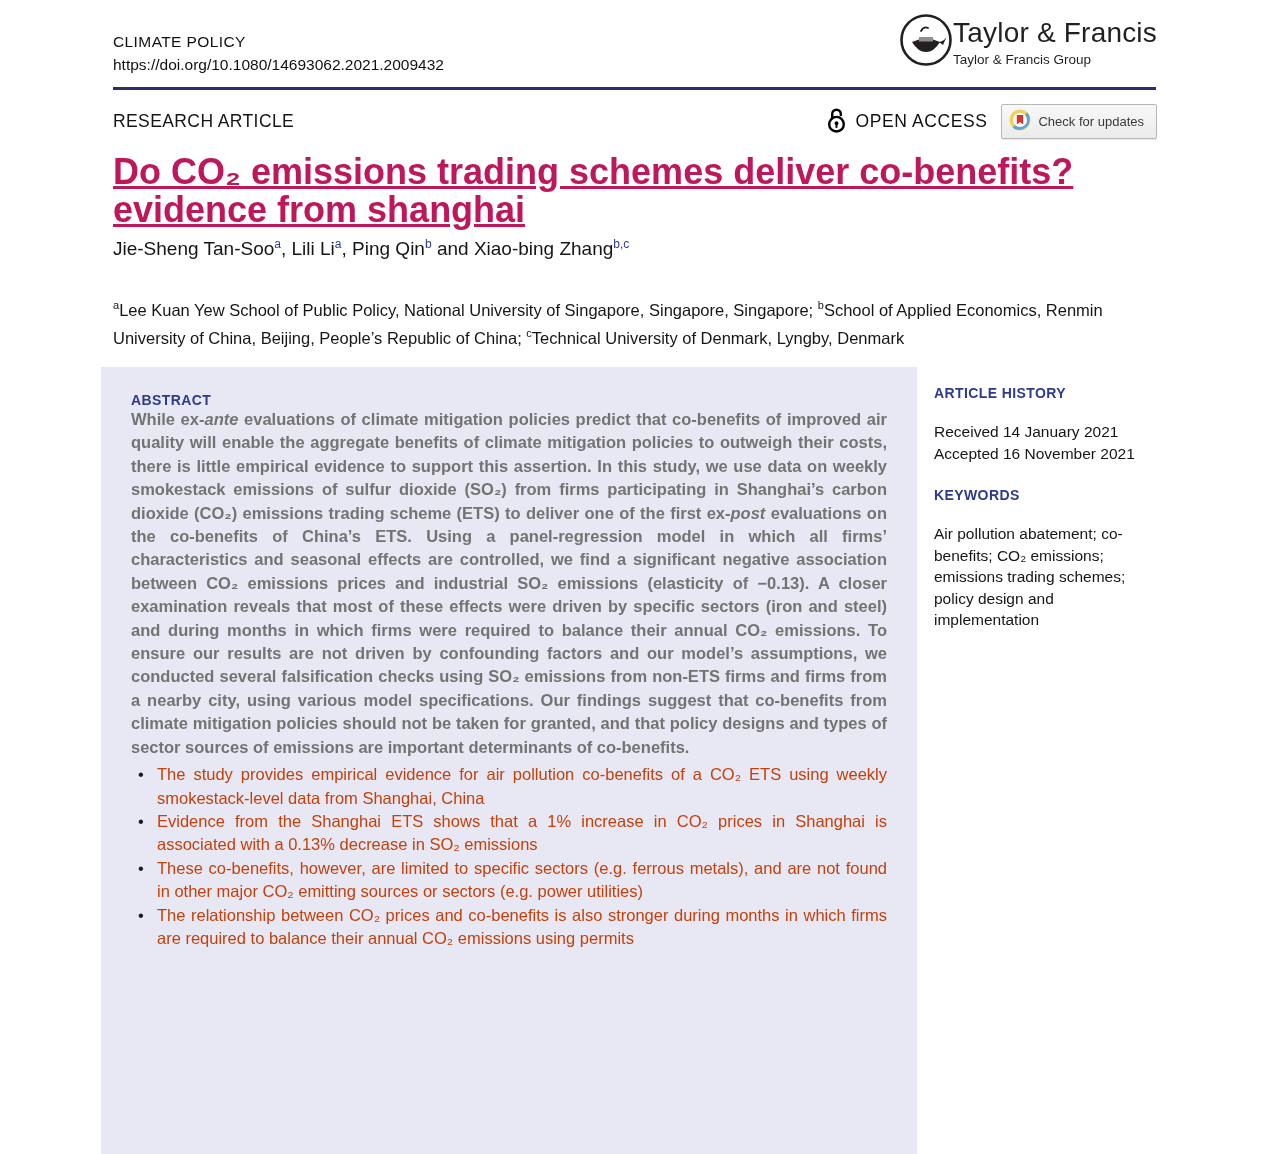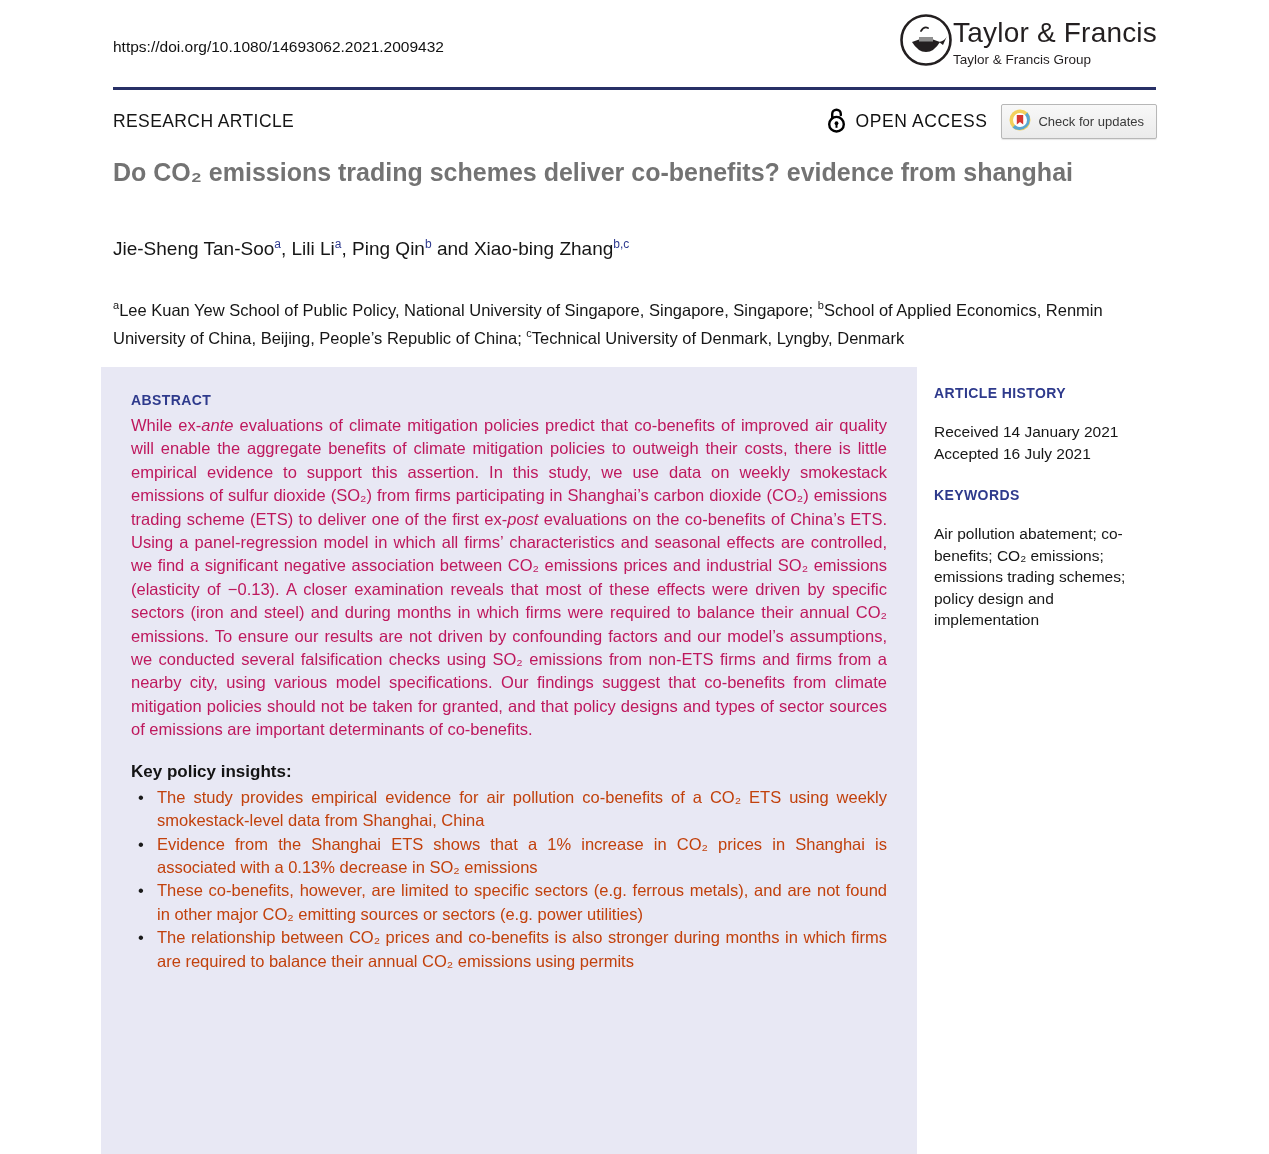--- a/index.html
+++ b/index.html
@@ -19,52 +19,53 @@
   .type-row{position:absolute;left:113px;top:104px;width:1044px;display:flex;
             justify-content:space-between;align-items:center;}
   .type-label{font-size:17.5px;letter-spacing:0.4px;color:#161616;}
   .right-group{display:flex;align-items:center;gap:14px;}
   .open-access{display:flex;align-items:center;gap:8px;font-size:17.5px;letter-spacing:0.6px;color:#111;}
   .check-btn{display:flex;align-items:center;gap:7px;border:1px solid #b7b7b7;border-radius:2px;
              background:linear-gradient(#f8f8f8,#ebebeb);padding:4px 12px 4px 7px;
              font-size:13px;color:#3a3a3a;box-shadow:0 1px 1px rgba(0,0,0,0.1);cursor:pointer;}
 
   
-  .title{position:absolute;left:113px;top:153px;width:1052px;font-size:25px;line-height:38px;
-         font-weight:700;color:#737373;}
+  .title{position:absolute;left:113px;top:153px;width:1052px;font-size:36px;line-height:38px;
+         font-weight:700;color:#be185d;text-decoration:underline;}
   .authors{position:absolute;left:113px;top:237px;font-size:19px;color:#161616;}
   .authors sup{color:#2e3a8f;font-size:12px;}
   .affiliations{position:absolute;left:113px;top:294px;width:1050px;font-size:16.5px;
                 line-height:23px;color:#161616;}
   .affiliations sup{font-size:11px;}
 
   
   .abstract-box{position:absolute;left:101px;top:367px;width:816px;height:876px;
                 background:#e8e8f4;box-sizing:border-box;padding:25px 30px;}
   .abs-heading{font-size:14px;font-weight:700;color:#2e3a8c;letter-spacing:0.4px;}
-  .abs-text{margin-top:6px;font-size:16.5px;line-height:23.4px;text-align:justify;color:#be185d;}
+  .abs-text{font-size:16.5px;line-height:23.4px;text-align:justify;color:#737373;font-weight:bold;}
   .it{font-style:italic;}
   .insights-heading{margin-top:20px;font-size:17px;font-weight:700;color:#141414;}
   .bullets{margin-top:4px;}
   .bullet-row{display:flex;}
   .bullet-marker{width:19px;padding-left:7px;font-size:16.5px;line-height:23.4px;}
   .bullet-text{flex:1;font-size:16.5px;line-height:23.4px;text-align:justify;color:#c2410c;}
 
   
   .sidebar{position:absolute;left:934px;top:385px;width:219px;}
   .sb-heading{font-size:14px;font-weight:700;color:#2e3a8c;letter-spacing:0.4px;}
   .sb-text{font-size:15.5px;line-height:21.5px;margin-top:20px;color:#161616;}
   .sb-keywords-block{margin-top:23px;}
 </style>
 </head>
 <body>
 
 <div class="page">
 
   <div class="journal-block">
+    <div class="journal-name">CLIMATE POLICY</div>
     <div class="doi">https://doi.org/10.1080/14693062.2021.2009432</div>
   </div>
 
   <div class="tf-logo">
     <span>
       <svg width="54" height="54" viewBox="0 0 54 54">
         <circle cx="27" cy="27" r="24.5" fill="none" stroke="#231f20" stroke-width="2.6"></circle>
         <path d="M13 29 q14 -7 28 0 q-6 10 -14 10 q-8 0 -14 -10 z" fill="#231f20"></path>
         <rect x="20" y="24" width="14" height="4.5" fill="#8f8f8f"></rect>
         <path d="M40 29 q6 -1 8 -6 l-4 9 z" fill="#231f20"></path>
@@ -109,21 +110,20 @@
 
   <h1 class="title" style="margin:0;">Do CO₂ emissions trading schemes deliver co-benefits? evidence from shanghai</h1>
 
   <div class="authors"><span>Jie-Sheng Tan-Soo</span><sup>a</sup><span>, Lili Li</span><sup>a</sup><span>, Ping Qin</span><sup>b</sup><span> and Xiao-bing Zhang</span><sup>b,c</sup></div>
 
   <div class="affiliations"><sup>a</sup><span>Lee Kuan Yew School of Public Policy, National University of Singapore, Singapore, Singapore; </span><sup>b</sup><span>School of Applied Economics, Renmin University of China, Beijing, People’s Republic of China; </span><sup>c</sup><span>Technical University of Denmark, Lyngby, Denmark</span></div>
 
   <div class="abstract-box">
     <div class="abs-heading">ABSTRACT</div>
     <div class="abs-text"><span>While ex-</span><span class="it">ante</span><span> evaluations of climate mitigation policies predict that co-benefits of improved air quality will enable the aggregate benefits of climate mitigation policies to outweigh their costs, there is little empirical evidence to support this assertion. In this study, we use data on weekly smokestack emissions of sulfur dioxide (SO₂) from firms participating in Shanghai’s carbon dioxide (CO₂) emissions trading scheme (ETS) to deliver one of the first ex-</span><span class="it">post</span><span> evaluations on the co-benefits of China’s ETS. Using a panel-regression model in which all firms’ characteristics and seasonal effects are controlled, we find a significant negative association between CO₂ emissions prices and industrial SO₂ emissions (elasticity of −0.13). A closer examination reveals that most of these effects were driven by specific sectors (iron and steel) and during months in which firms were required to balance their annual CO₂ emissions. To ensure our results are not driven by confounding factors and our model’s assumptions, we conducted several falsification checks using SO₂ emissions from non-ETS firms and firms from a nearby city, using various model specifications. Our findings suggest that co-benefits from climate mitigation policies should not be taken for granted, and that policy designs and types of sector sources of emissions are important determinants of co-benefits.</span></div>
-    <div class="insights-heading">Key policy insights:</div>
     <div class="bullets">
       <div class="bullet-row">
         <span class="bullet-marker">•</span>
         <span class="bullet-text">The study provides empirical evidence for air pollution co-benefits of a CO₂ ETS using weekly smokestack-level data from Shanghai, China</span>
       </div>
       <div class="bullet-row">
         <span class="bullet-marker">•</span>
         <span class="bullet-text">Evidence from the Shanghai ETS shows that a 1% increase in CO₂ prices in Shanghai is associated with a 0.13% decrease in SO₂ emissions</span>
       </div>
       <div class="bullet-row">
@@ -133,20 +133,20 @@
       <div class="bullet-row">
         <span class="bullet-marker">•</span>
         <span class="bullet-text">The relationship between CO₂ prices and co-benefits is also stronger during months in which firms are required to balance their annual CO₂ emissions using permits</span>
       </div>
     </div>
   </div>
 
   <div class="sidebar">
     <div class="sb-heading">ARTICLE HISTORY</div>
     <div class="sb-text">Received 14 January 2021</div>
-    <div class="sb-text" style="margin-top:0;">Accepted 16 July 2021</div>
+    <div class="sb-text" style="margin-top:0;">Accepted 16 November 2021</div>
     <div class="sb-keywords-block">
       <div class="sb-heading">KEYWORDS</div>
       <div class="sb-text">Air pollution abatement; co-benefits; CO₂ emissions; emissions trading schemes; policy design and implementation</div>
     </div>
   </div>
 
 </div>
 
 </body></html>

